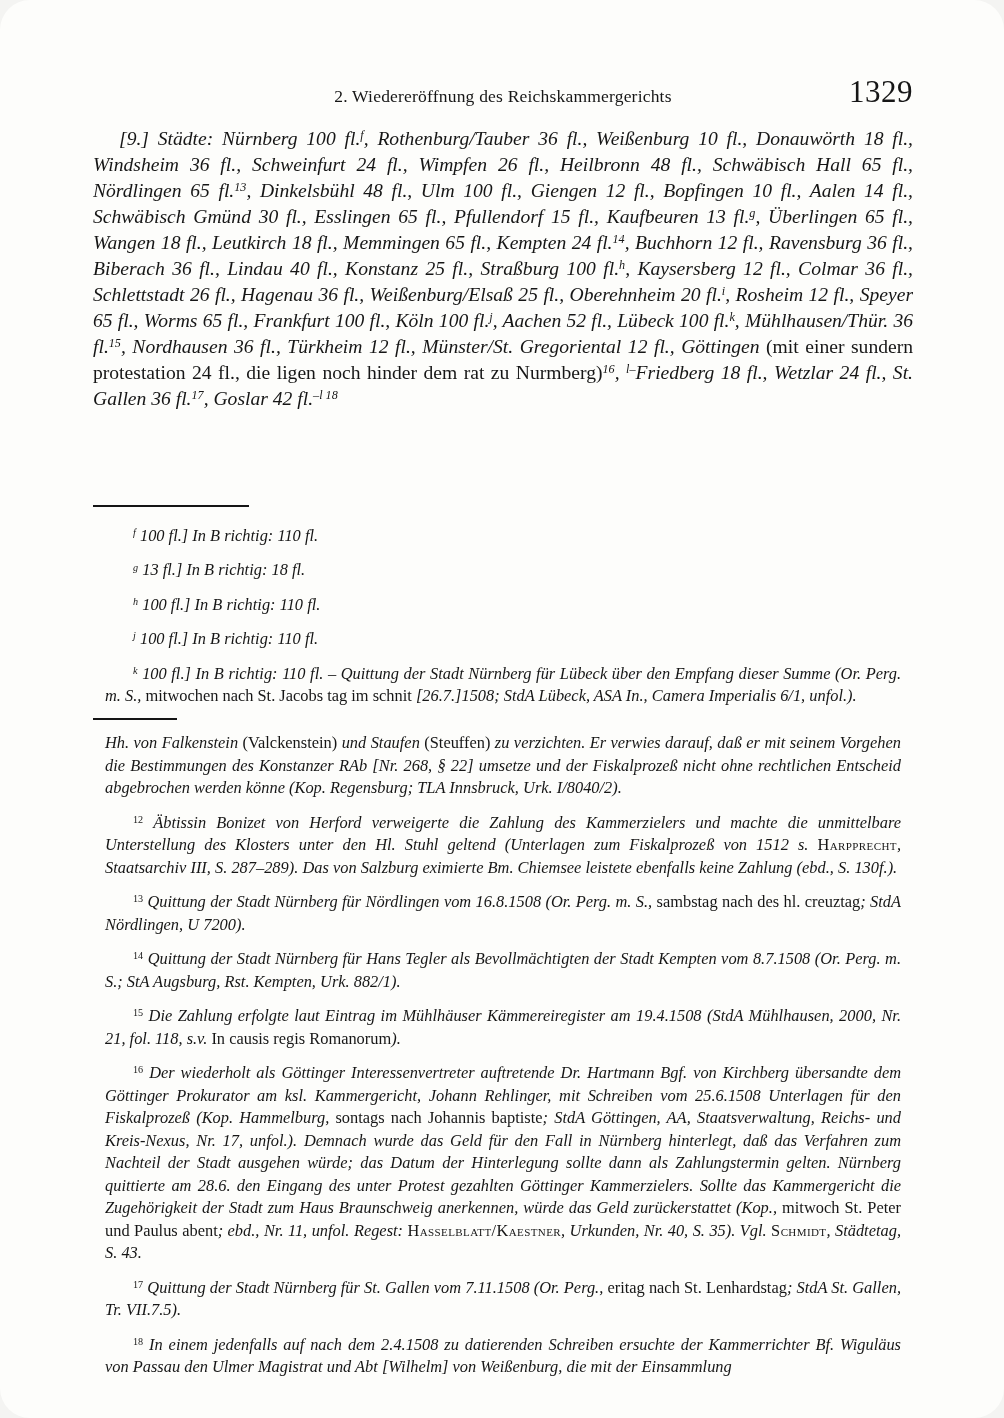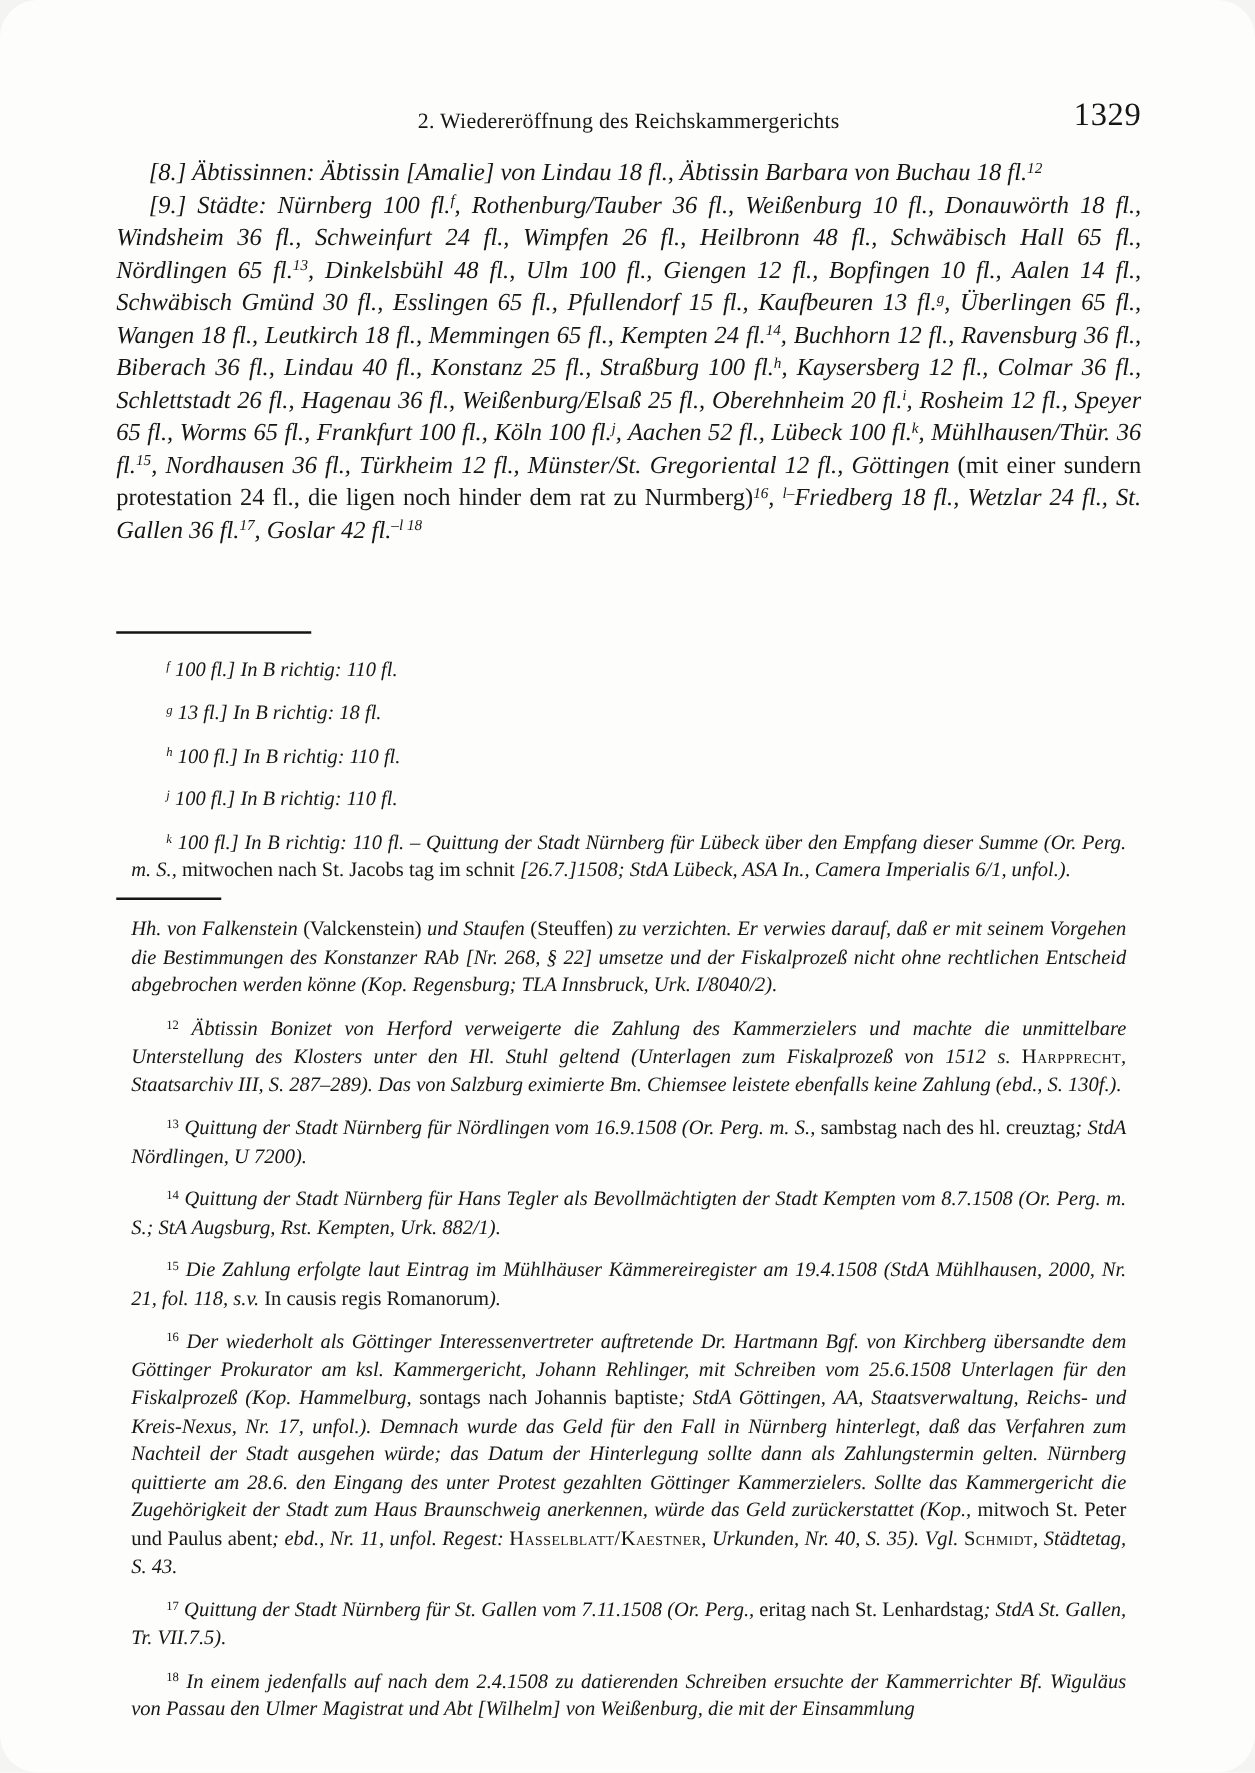--- a/index.html
+++ b/index.html
@@ -29,21 +29,21 @@
     line-height: 24px;
   }
   .runhead .title {
     display: block;
     text-align: center;
     letter-spacing: 0.2px;
   }
   .runhead .pagenum {
     position: absolute;
     right: 0; top: -4px;
-    font-size: 26px;
+    font-size: 31px;
     letter-spacing: 0.5px;
   }
   
   .main {
     margin-top: 16px;
     height: 379px;
     overflow: hidden;
   }
   .par {
     margin: 0;
@@ -94,41 +94,40 @@
 
 <div class="page">
   <div class="inner">
 
     <div class="runhead">
       <span class="title">2. Wiedereröffnung des Reichskammergerichts</span>
       <span class="pagenum">1329</span>
     </div>
 
     <div class="main">
-      <p class="par"><span>[8.] Äbtissinnen: Äbtissin [Amalie] von Lindau 18 fl., Äbtissin Barbara von Buchau 18 fl.</span><sup>12</sup></p>
       <p class="par"><span>[9.] Städte: Nürnberg 100 fl.</span><sup>f</sup><span>, Rothenburg/Tauber 36 fl., Weißenburg 10 fl., Donauwörth 18 fl., Windsheim 36 fl., Schweinfurt 24 fl., Wimpfen 26 fl., Heilbronn 48 fl., Schwäbisch Hall 65 fl., Nördlingen 65 fl.</span><sup>13</sup><span>, Dinkelsbühl 48 fl., Ulm 100 fl., Giengen 12 fl., Bopfingen 10 fl., Aalen 14 fl., Schwäbisch Gmünd 30 fl., Esslingen 65 fl., Pfullendorf 15 fl., Kaufbeuren 13 fl.</span><sup>g</sup><span>, Überlingen 65 fl., Wangen 18 fl., Leutkirch 18 fl., Memmingen 65 fl., Kempten 24 fl.</span><sup>14</sup><span>, Buchhorn 12 fl., Ravensburg 36 fl., Biberach 36 fl., Lindau 40 fl., Konstanz 25 fl., Straßburg 100 fl.</span><sup>h</sup><span>, Kaysersberg 12 fl., Colmar 36 fl., Schlettstadt 26 fl., Hagenau 36 fl., Weißenburg/Elsaß 25 fl., Oberehnheim 20 fl.</span><sup>i</sup><span>, Rosheim 12 fl., Speyer 65 fl., Worms 65 fl., Frankfurt 100 fl., Köln 100 fl.</span><sup>j</sup><span>, Aachen 52 fl., Lübeck 100 fl.</span><sup>k</sup><span>, Mühlhausen/Thür. 36 fl.</span><sup>15</sup><span>, Nordhausen 36 fl., Türkheim 12 fl., Münster/St. Gregoriental 12 fl., Göttingen </span><span class="r">(mit einer sundern protestation 24 fl., die ligen noch hinder dem rat zu Nurmberg)</span><sup>16</sup><span>, </span><sup>l–</sup><span>Friedberg 18 fl., Wetzlar 24 fl., St. Gallen 36 fl.</span><sup>17</sup><span>, Goslar 42 fl.</span><sup>–l 18</sup></p>
     </div>
 
     <div class="rule-a"></div>
 
     <div class="apparatus">
         <p class="note"><sup class="marker">f</sup> <span>100 fl.] In B richtig: 110 fl.</span></p>
         <p class="note"><sup class="marker">g</sup> <span>13 fl.] In B richtig: 18 fl.</span></p>
         <p class="note"><sup class="marker">h</sup> <span>100 fl.] In B richtig: 110 fl.</span></p>
         <p class="note"><sup class="marker">j</sup> <span>100 fl.] In B richtig: 110 fl.</span></p>
         <p class="note"><sup class="marker">k</sup> <span>100 fl.] In B richtig: 110 fl. – Quittung der Stadt Nürnberg für Lübeck über den Empfang dieser Summe (Or. Perg. m. S., </span><span class="r">mitwochen nach St. Jacobs tag im schnit </span><span>[26.7.]1508; StdA Lübeck, ASA In., Camera Imperialis 6/1, unfol.).</span></p>
         <p class="note"><sup class="marker">l–l</sup> <span>Friedberg ... 42 fl.] Fehlt in B. – D.h. diese Zahlungen gingen nach dem 7.8.1508 ein.</span></p>
       </div>
 
     <div class="rule-b"></div>
 
     <div class="footnotes">
         <p class="note no-indent"><span>Hh. von Falkenstein </span><span class="r">(Valckenstein)</span><span> und Staufen </span><span class="r">(Steuffen)</span><span> zu verzichten. Er verwies darauf, daß er mit seinem Vorgehen die Bestimmungen des Konstanzer RAb [Nr. 268, § 22] umsetze und der Fiskalprozeß nicht ohne rechtlichen Entscheid abgebrochen werden könne (Kop. Regensburg; TLA Innsbruck, Urk. I/8040/2).</span></p>
         <p class="note"><sup class="marker">12</sup> <span>Äbtissin Bonizet von Herford verweigerte die Zahlung des Kammerzielers und machte die unmittelbare Unterstellung des Klosters unter den Hl. Stuhl geltend (Unterlagen zum Fiskalprozeß von 1512 s. </span><span class="sc">Harpprecht</span><span>, Staatsarchiv III, S. 287–289). Das von Salzburg eximierte Bm. Chiemsee leistete ebenfalls keine Zahlung (ebd., S. 130f.).</span></p>
-        <p class="note"><sup class="marker">13</sup> <span>Quittung der Stadt Nürnberg für Nördlingen vom 16.9.1508 (Or. Perg. m. S., </span><span class="r">sambstag nach des hl. creuztag</span><span>; StdA Nördlingen, U 7200).</span></p>
+        <p class="note"><sup class="marker">13</sup> <span>Quittung der Stadt Nürnberg für Nördlingen vom 16.8.1508 (Or. Perg. m. S., </span><span class="r">sambstag nach des hl. creuztag</span><span>; StdA Nördlingen, U 7200).</span></p>
         <p class="note"><sup class="marker">14</sup> <span>Quittung der Stadt Nürnberg für Hans Tegler als Bevollmächtigten der Stadt Kempten vom 8.7.1508 (Or. Perg. m. S.; StA Augsburg, Rst. Kempten, Urk. 882/1).</span></p>
         <p class="note"><sup class="marker">15</sup> <span>Die Zahlung erfolgte laut Eintrag im Mühlhäuser Kämmereiregister am 19.4.1508 (StdA Mühlhausen, 2000, Nr. 21, fol. 118, s.v. </span><span class="r">In causis regis Romanorum</span><span>).</span></p>
         <p class="note"><sup class="marker">16</sup> <span>Der wiederholt als Göttinger Interessenvertreter auftretende Dr. Hartmann Bgf. von Kirchberg übersandte dem Göttinger Prokurator am ksl. Kammergericht, Johann Rehlinger, mit Schreiben vom 25.6.1508 Unterlagen für den Fiskalprozeß (Kop. Hammelburg, </span><span class="r">sontags nach Johannis baptiste</span><span>; StdA Göttingen, AA, Staatsverwaltung, Reichs- und Kreis-Nexus, Nr. 17, unfol.). Demnach wurde das Geld für den Fall in Nürnberg hinterlegt, daß das Verfahren zum Nachteil der Stadt ausgehen würde; das Datum der Hinterlegung sollte dann als Zahlungstermin gelten. Nürnberg quittierte am 28.6. den Eingang des unter Protest gezahlten Göttinger Kammerzielers. Sollte das Kammergericht die Zugehörigkeit der Stadt zum Haus Braunschweig anerkennen, würde das Geld zurückerstattet (Kop., </span><span class="r">mitwoch St. Peter und Paulus abent</span><span>; ebd., Nr. 11, unfol. Regest: </span><span class="sc">Hasselblatt/Kaestner</span><span>, Urkunden, Nr. 40, S. 35). Vgl. </span><span class="sc">Schmidt</span><span>, Städtetag, S. 43.</span></p>
         <p class="note"><sup class="marker">17</sup> <span>Quittung der Stadt Nürnberg für St. Gallen vom 7.11.1508 (Or. Perg., </span><span class="r">eritag nach St. Lenhardstag</span><span>; StdA St. Gallen, Tr. VII.7.5).</span></p>
         <p class="note"><sup class="marker">18</sup> <span>In einem jedenfalls auf nach dem 2.4.1508 zu datierenden Schreiben ersuchte der Kammerrichter Bf. Wiguläus von Passau den Ulmer Magistrat und Abt [Wilhelm] von Weißenburg, die mit der Einsammlung</span></p>
       </div>
 
   </div>
 </div>
 

